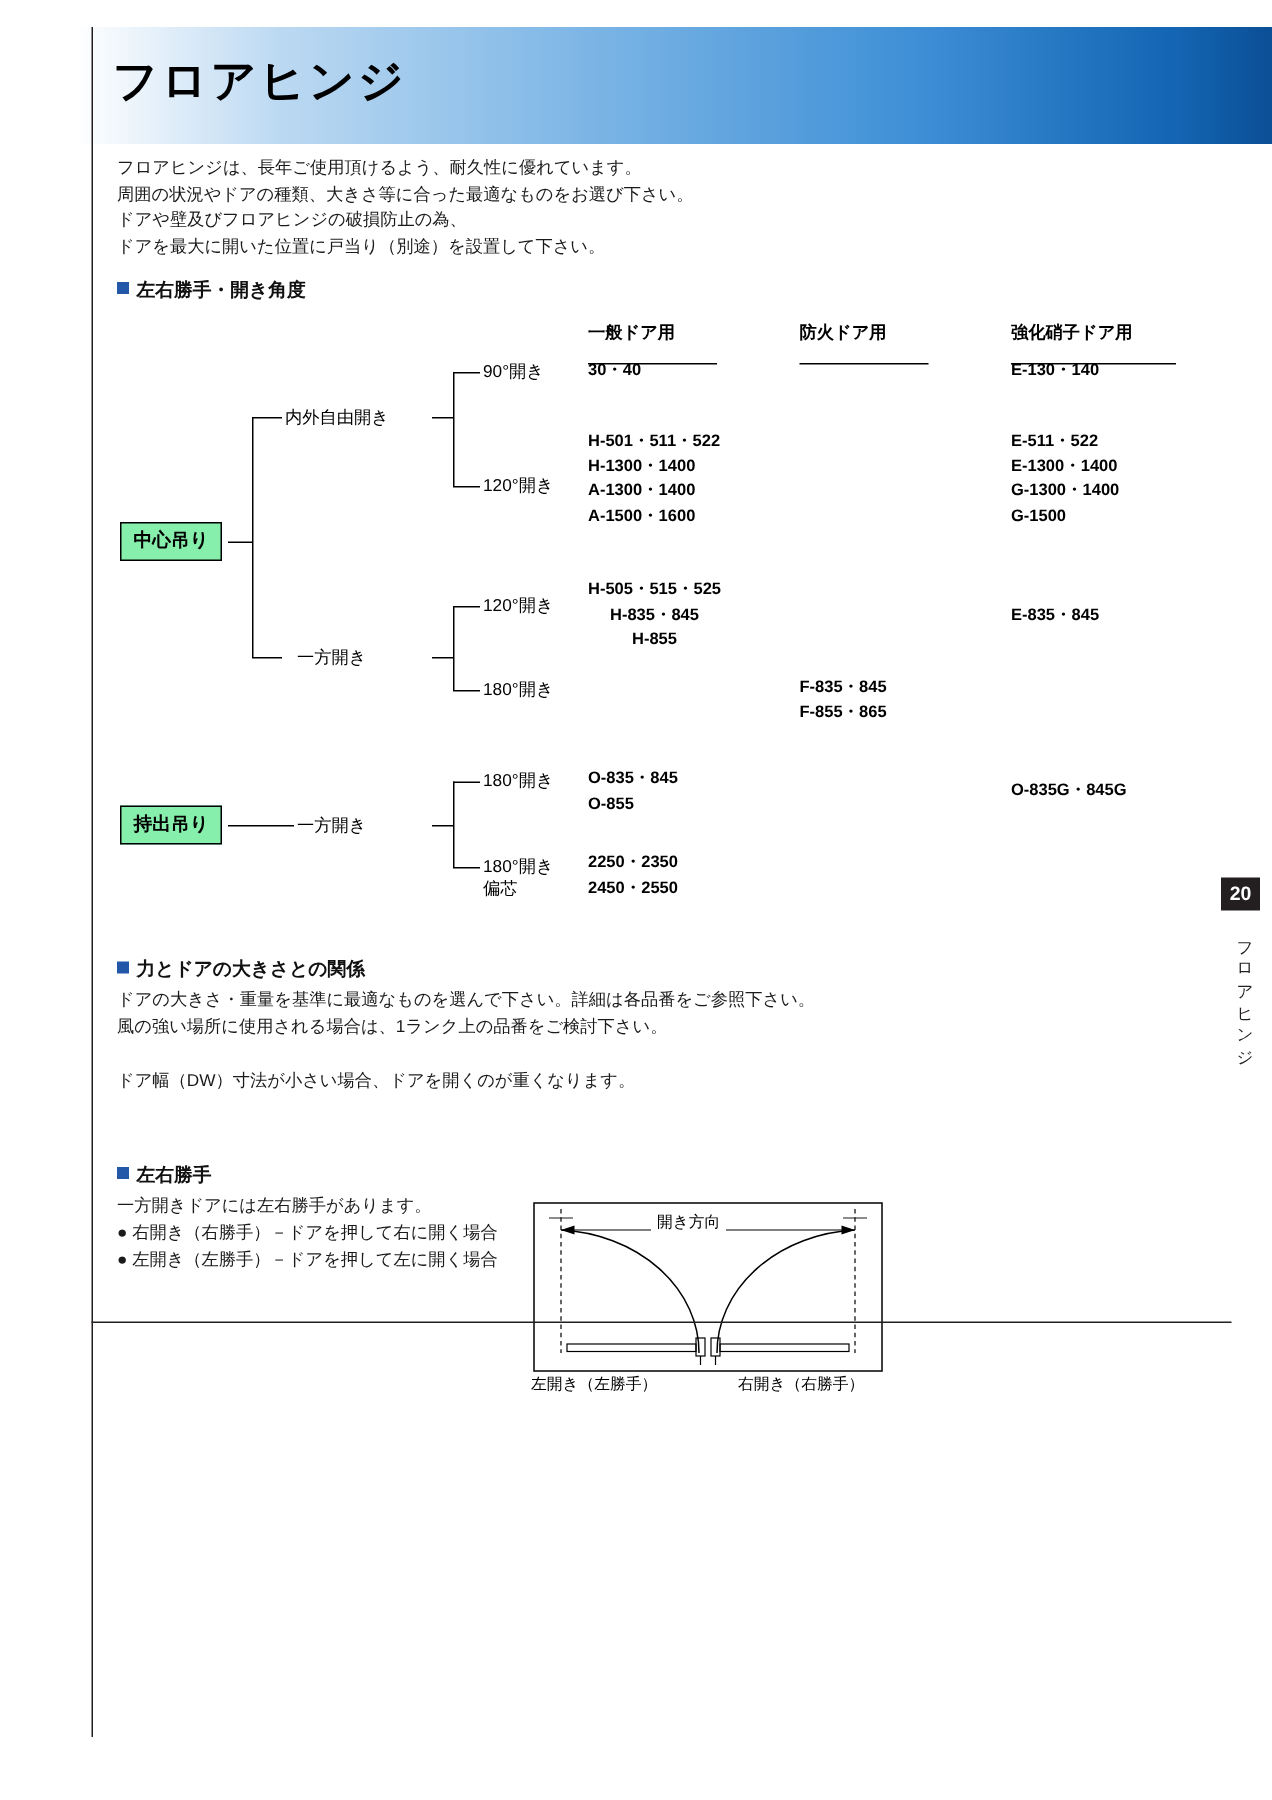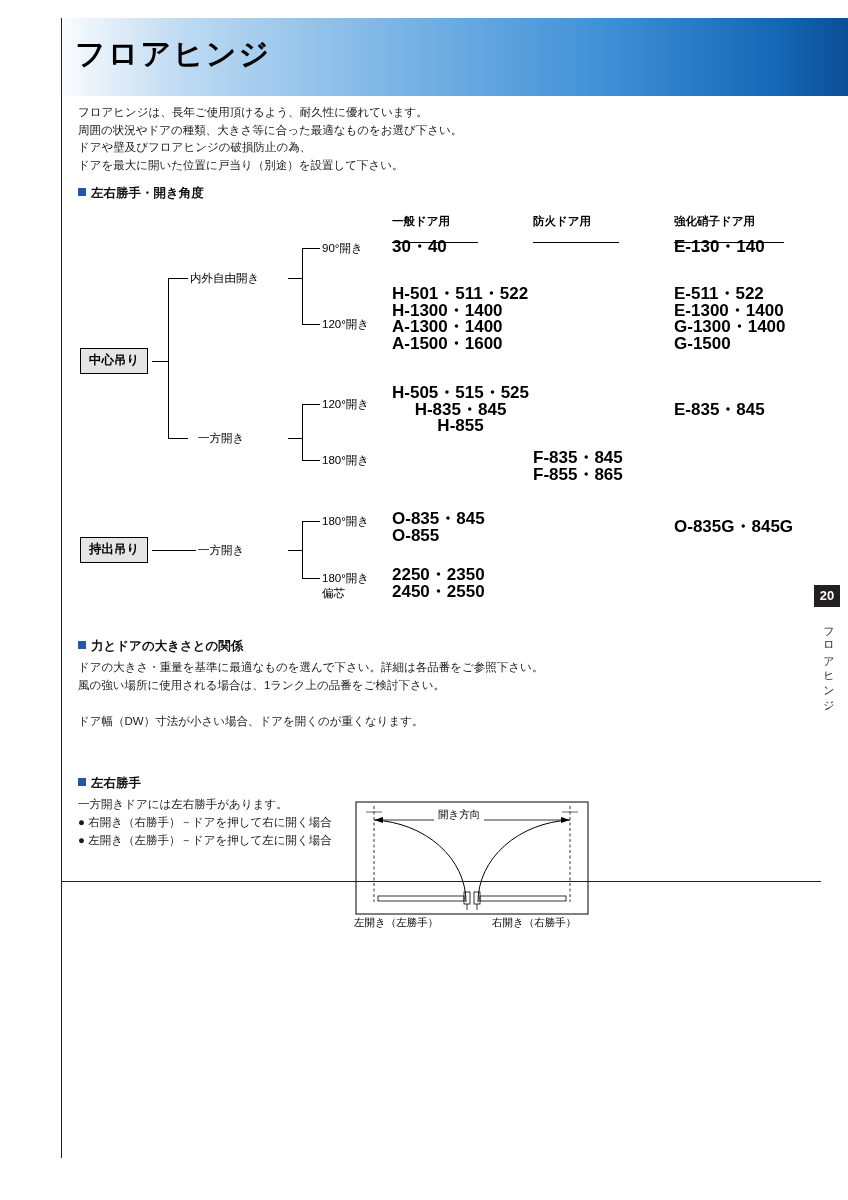--- a/index.html
+++ b/index.html
@@ -78,25 +78,25 @@
     padding-bottom: 13px;
     border-bottom: 1.6px solid #000;
   }
   .boxlabel {
     position: absolute;
     border: 1.3px solid #000;
     font-size: 12.5px;
     font-weight: bold;
     padding: 3px 8px 4px 8px;
     white-space: nowrap;
-    background: #e5e5e5;
+    background: #86efac;
   }
   .models {
     position: absolute;
-    font-size: 17px;
+    font-size: 11px;
     font-weight: bold;
     line-height: 16.5px;
     white-space: nowrap;
   }
   .angle {
     position: absolute;
     font-size: 11.5px;
     white-space: nowrap;
     line-height: 15px;
   }

